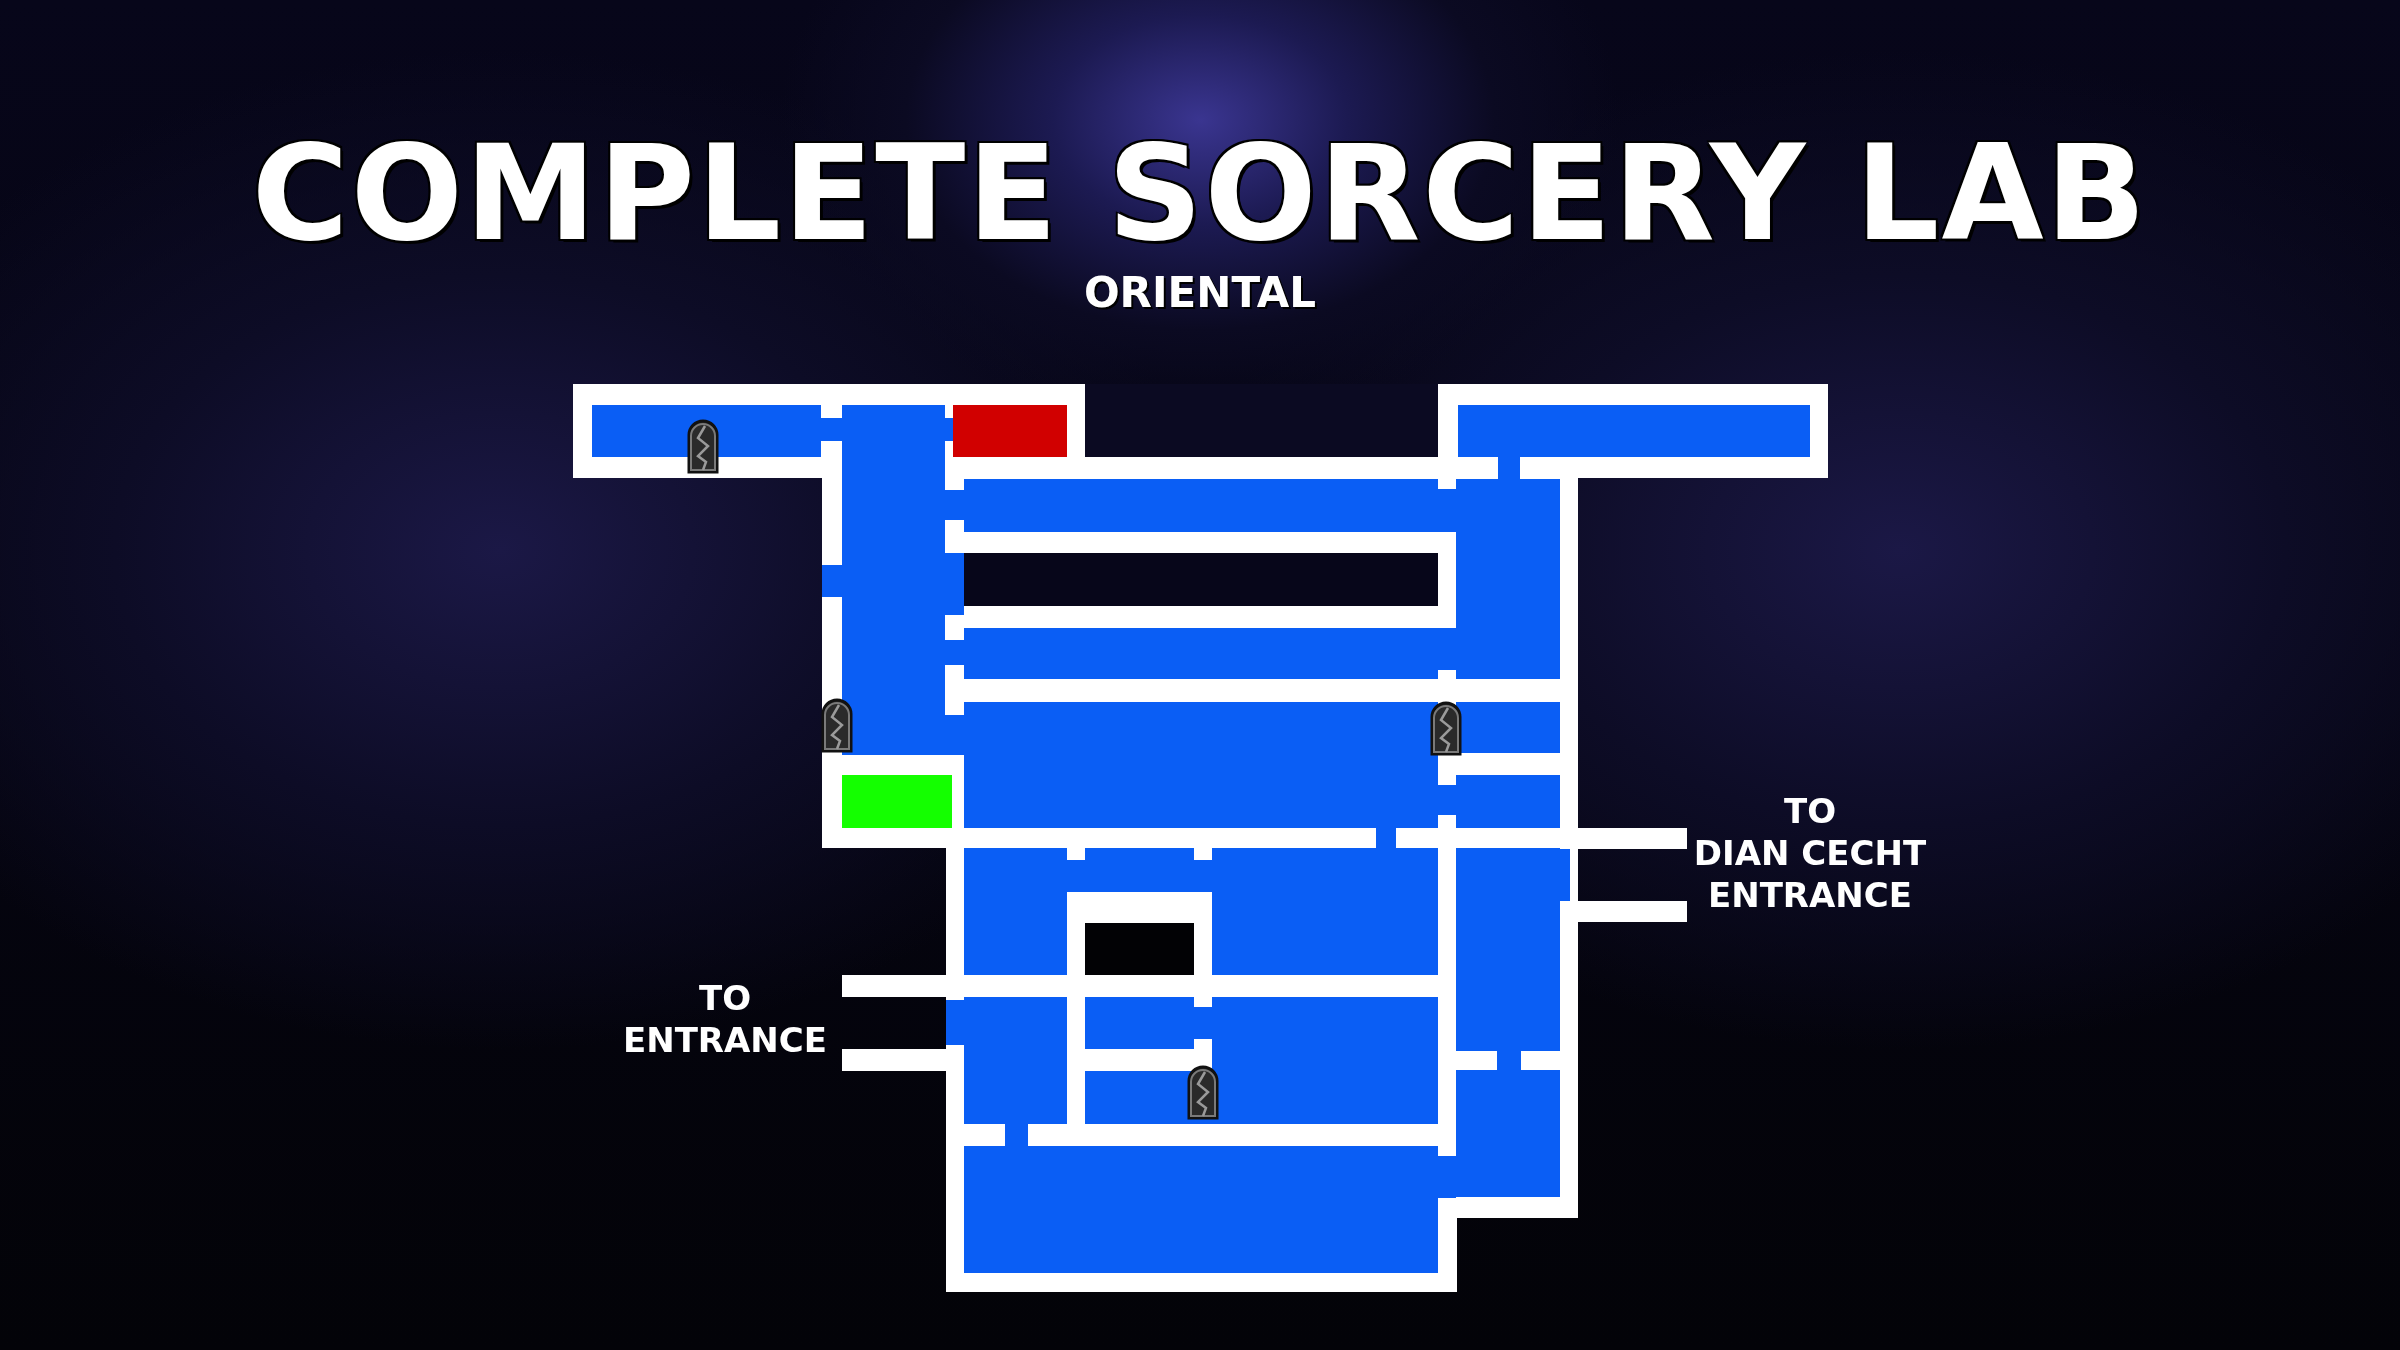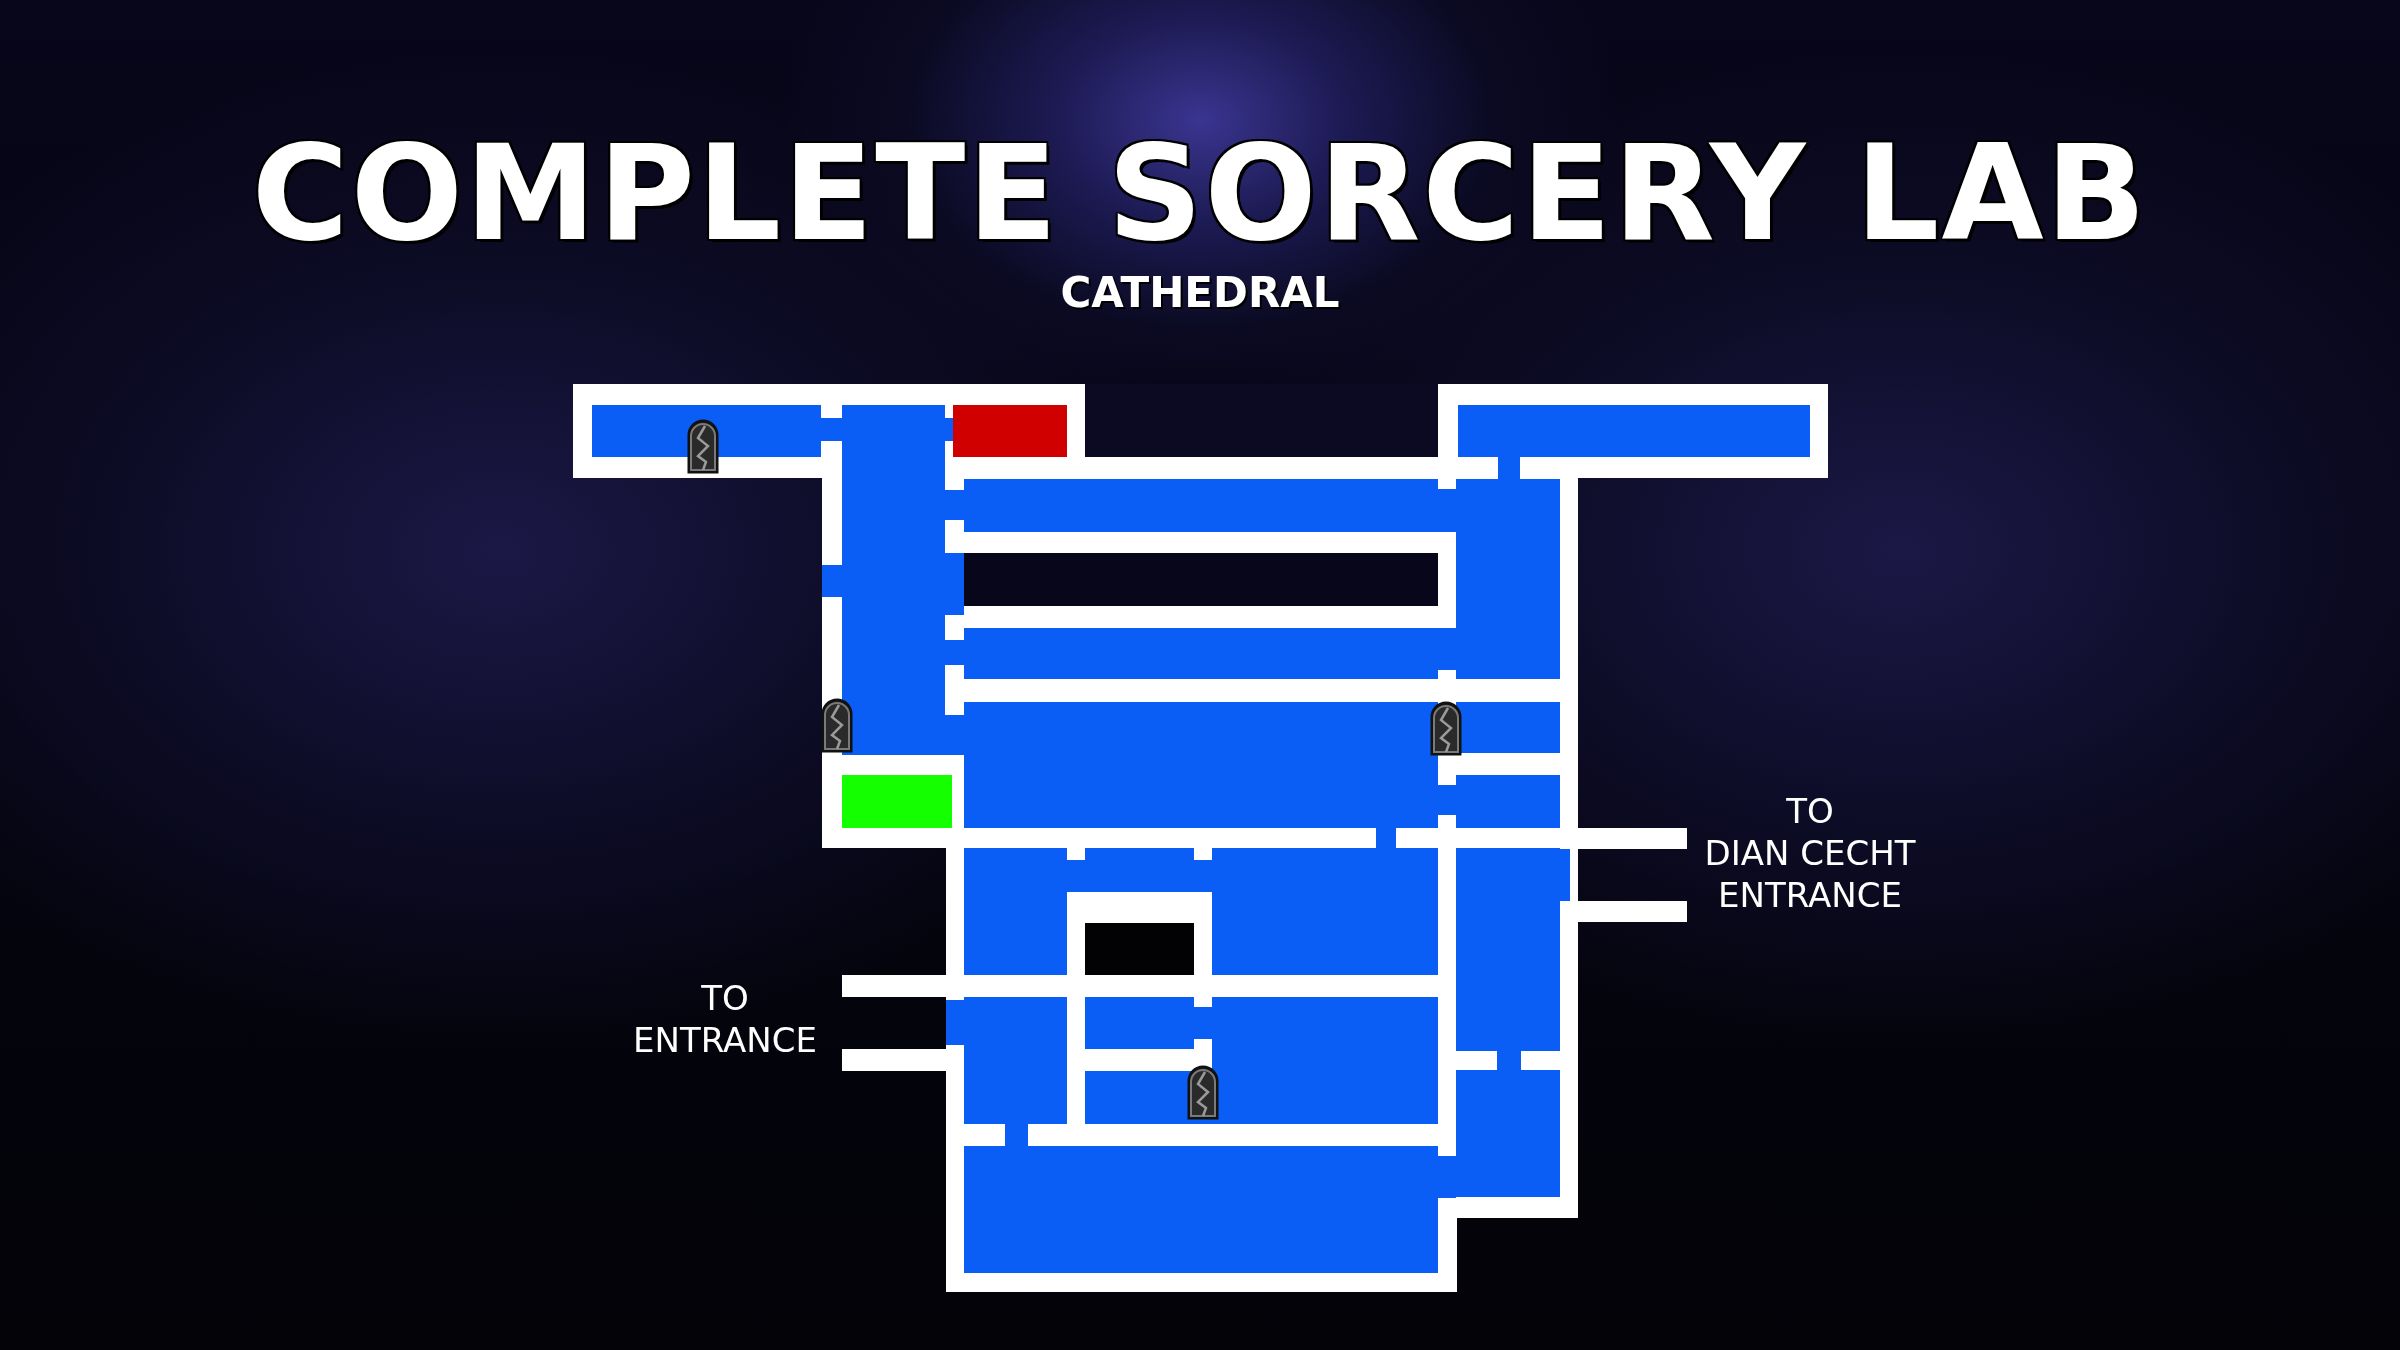--- a/index.html
+++ b/index.html
@@ -14,28 +14,28 @@
     text-shadow: 3px 3px 0 #000, -2px -2px 0 #000, 2px -2px 0 #000, -2px 2px 0 #000; }
   .subtitle { position:absolute; left:0; width:2400px; top:268px; text-align:center; color:#fff;
     font-weight:bold; font-size:42px; line-height:50px; text-shadow: 2px 2px 0 #000; }
   .map { position:absolute; left:0; top:0; width:2400px; height:1350px; }
   .r { position:absolute; }
   .w { background:#ffffff; }
   .b { background:#0a5ef5; }
   .k { background:#050510; }
   .red { background:#d10000; }
   .grn { background:#14ff00; }
-  .label { position:absolute; color:#fff; font-weight:normal; font-size:34px; line-height:42px; text-align:center; }
+  .label { position:absolute; color:#fff; font-weight:bold; font-size:34px; line-height:42px; text-align:center; }
   .save { position:absolute; width:34px; height:56px; }
 </style>
 </head>
 <body>
 
 <div class="title">COMPLETE SORCERY LAB</div>
-<div class="subtitle">CATHEDRAL</div>
+<div class="subtitle">ORIENTAL</div>
 
 <div class="map">
 
   <div class="r w" style="left:573px;top:384px;width:512px;height:94px"></div>
   <div class="r w" style="left:822px;top:384px;width:756px;height:464px;"></div>
   <div class="r w" style="left:1438px;top:384px;width:390px;height:94px"></div>
   <div class="r w" style="left:946px;top:828px;width:632px;height:390px"></div>
   <div class="r w" style="left:946px;top:1180px;width:511px;height:112px"></div>
 
   <div class="r k" style="left:1085px;top:384px;width:353px;height:73px;background:#0b0a22"></div>

